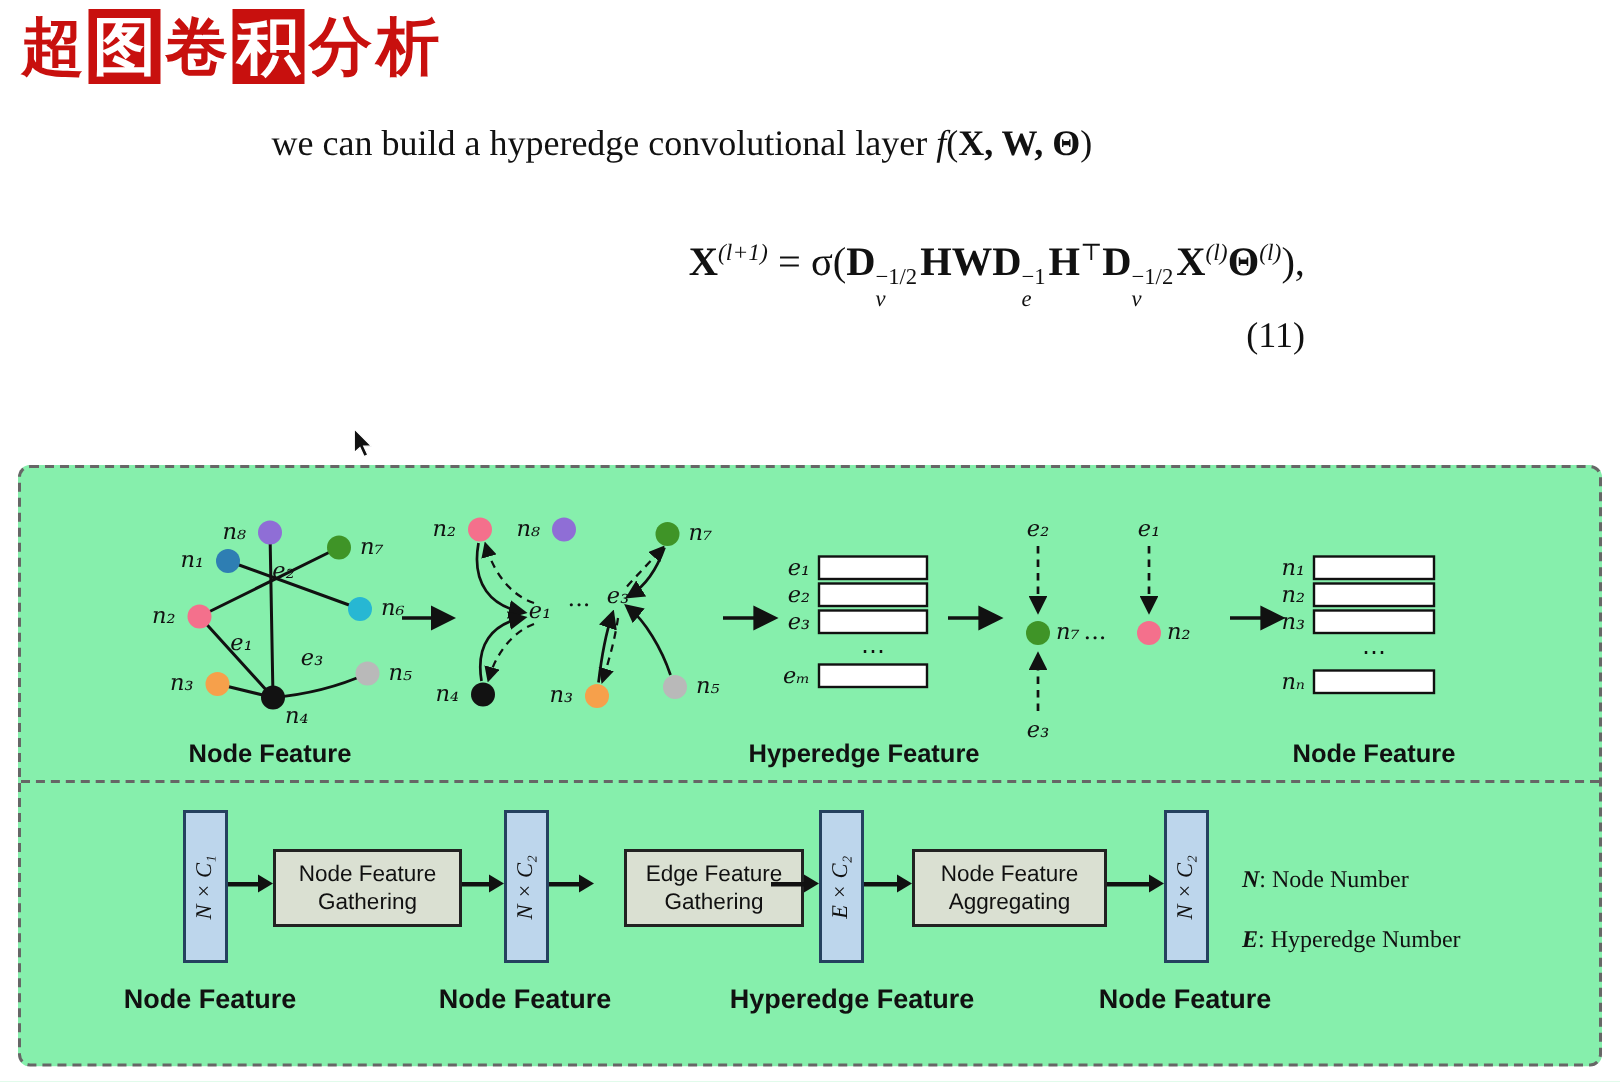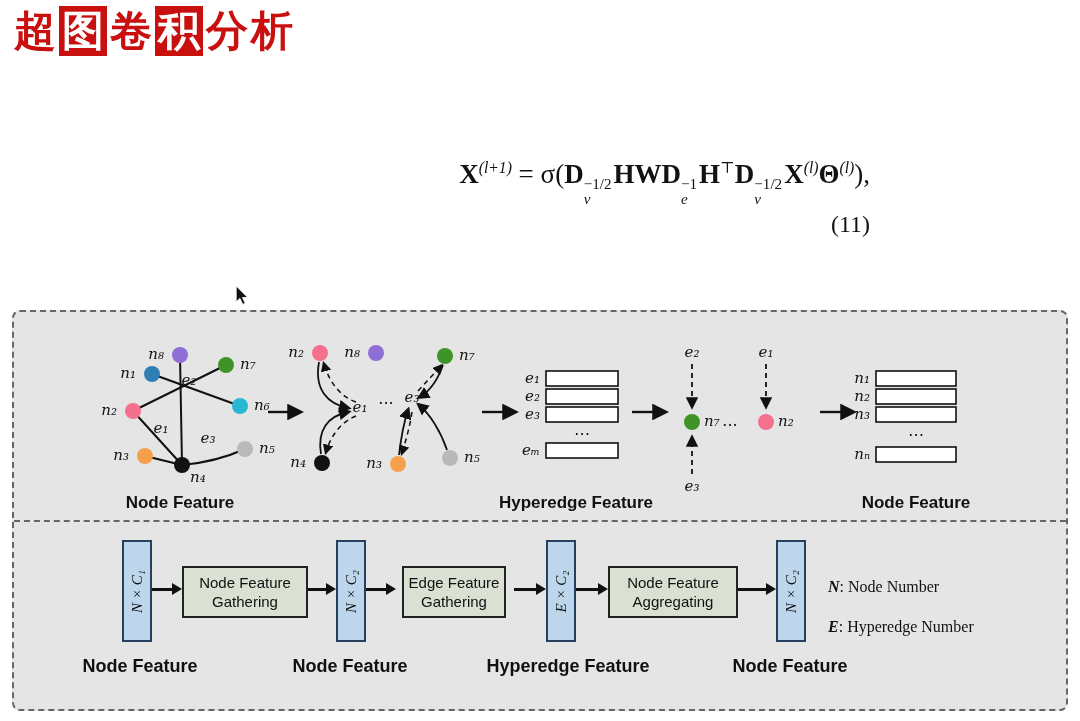--- a/index.html
+++ b/index.html
@@ -27,21 +27,21 @@
             font-size:27px;}
   .eq-num{position:absolute;right:0;top:5px;font-size:24px;margin-top:48px;}
 
   .whereblock{position:absolute;left:181px;top:218px;font-size:24px;line-height:34px;}
 
   
   .cursor{position:absolute;left:236px;top:286px;width:13px;height:20px;}
 
   
   .figure{position:absolute;left:12px;top:310px;width:1056px;height:401px;
-          border:2px dashed #666;border-radius:8px;box-sizing:border-box;background:#e5e5e5;}
+          border:2px dashed #666;border-radius:8px;box-sizing:border-box;background:#86efac;}
   .fig-top-svg{position:absolute;left:0;top:0;}
   .divider{position:absolute;left:0;right:0;top:208px;border-top:2px dashed #666;}
 
   svg text{font-family:"DejaVu Serif","DejaVu Sans",serif;}
   .glabel{font-size:15px;font-style:italic;fill:#111;}
   .gdots{font-size:16px;fill:#111;}
   .gcap{font-size:17px;font-weight:bold;fill:#111;
         font-family:"Liberation Sans","DejaVu Sans",sans-serif;}
 
   
@@ -71,20 +71,23 @@
 <h1 class="title">
   <span class="tch">超</span>
   <span class="tch hl">图</span>
   <span class="tch">卷</span>
   <span class="tch hl">积</span>
   <span class="tch">分</span>
   <span class="tch">析</span>
 </h1>
 
 <div class="textblock">
+  <div>
+    <span>we can build a hyperedge convolutional layer </span><span class="mit">f</span><span>(</span><span class="mbf">X, W, Θ</span><span>)</span>
+  </div>
 </div>
 
 <div class="equation">
   <span class="eq-body">
     <span class="mbf">X</span><span class="msup mit">(l+1)</span><span> = </span><span>σ(</span><span class="mbf">D</span><span class="mstack">
         <span class="mt">−1/2</span>
         <span class="mb">v</span>
       </span><span class="mbf">HW</span><span class="mbf">D</span><span class="mstack">
         <span class="mt">−1</span>
         <span class="mb">e</span>
@@ -235,21 +238,21 @@
   <div class="harrow" style="left:138px;width:22px;"></div>
   <div class="pbox" style="left:168px;top:254px;width:126px;">
     <span>Node Feature</span>
     <span>Gathering</span>
   </div>
   <div class="harrow" style="left:294px;width:20px;"></div>
   <div class="vbox" style="left:322px;top:228px;">
     <span>N × C₂</span>
   </div>
   <div class="harrow" style="left:352px;width:22px;"></div>
-  <div class="pbox" style="left:388px;top:254px;width:104px;">
+  <div class="pbox" style="left:402px;top:254px;width:120px;">
     <span>Edge Feature</span>
     <span>Gathering</span>
   </div>
   <div class="harrow" style="left:500px;width:24px;"></div>
   <div class="vbox" style="left:532px;top:228px;">
     <span>E × C₂</span>
   </div>
   <div class="harrow" style="left:562px;width:24px;"></div>
   <div class="pbox" style="left:594px;top:254px;width:130px;">
     <span>Node Feature</span>

